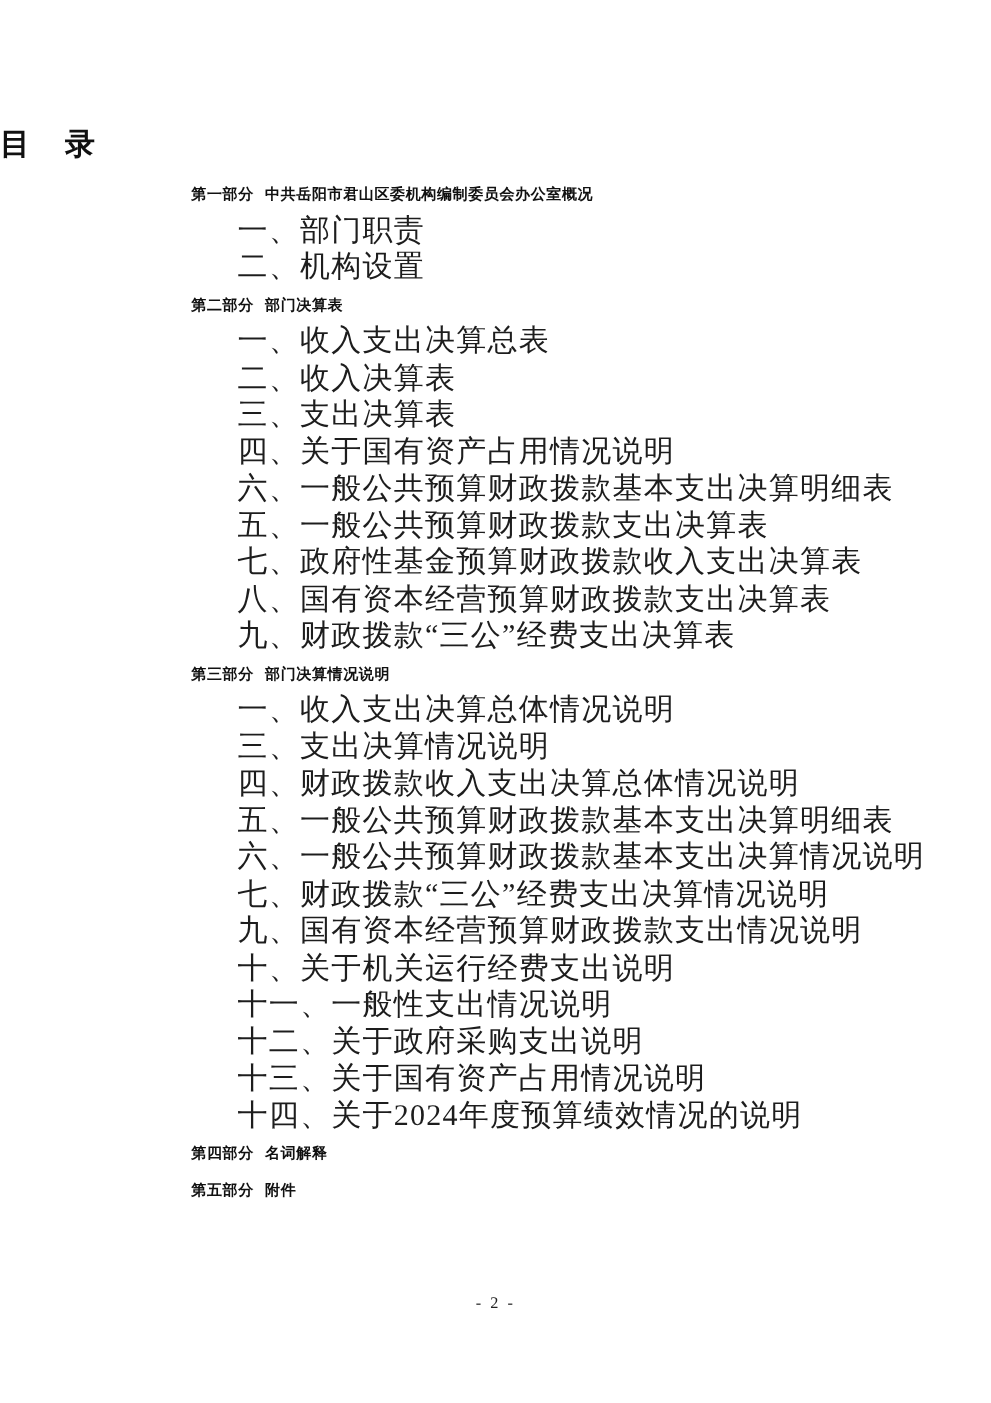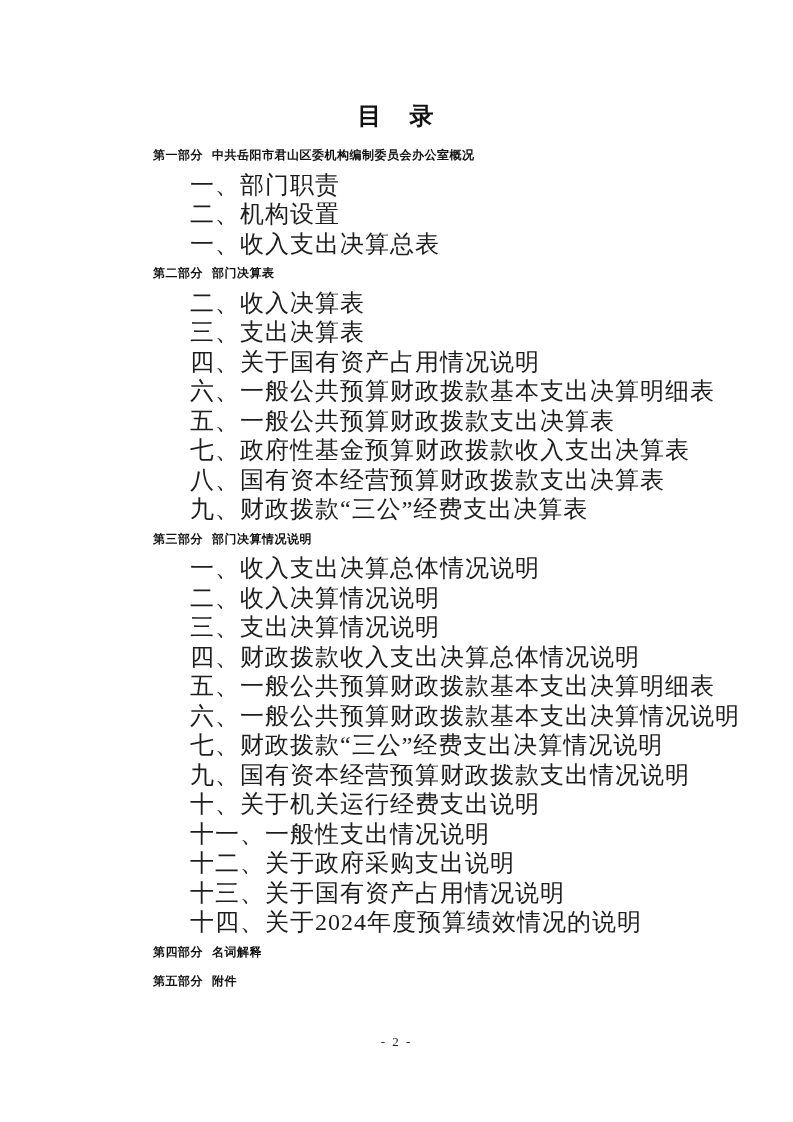--- a/index.html
+++ b/index.html
@@ -14,21 +14,21 @@
     background: #ffffff;
     overflow: hidden;
     font-family: "Liberation Serif", "DejaVu Serif", serif;
     color: #1b1b1b;
   }
   .doc-title {
     position: absolute;
     top: 98px;
     left: 0;
     right: 0;
-    text-align: center;
+    text-align: left;
     font-size: 24px;
     line-height: 36px;
     font-weight: bold;
     letter-spacing: 2px;
     color: #111111;
     white-space: pre;
   }
   .toc {
     position: absolute;
     top: 141px;
@@ -74,34 +74,33 @@
 <div class="page">
 
   <div class="doc-title">目　录</div>
 
   <div class="toc">
 
     <div class="line section"><span>第一部分</span><span class="sec-title">中共岳阳市君山区委机构编制委员会办公室概况</span></div>
     <div class="line item">一、部门职责</div>
     <div class="line item">二、机构设置</div>
 
+    <div class="line section"><span>第二部分</span><span class="sec-title">部门决算表</span></div>
     <div class="line item">一、收入支出决算总表</div>
-    <div class="line section"><span>第二部分</span><span class="sec-title">部门决算表</span></div>
     <div class="line item">二、收入决算表</div>
     <div class="line item">三、支出决算表</div>
     <div class="line item">四、关于国有资产占用情况说明</div>
     <div class="line item">六、一般公共预算财政拨款基本支出决算明细表</div>
     <div class="line item">五、一般公共预算财政拨款支出决算表</div>
     <div class="line item">七、政府性基金预算财政拨款收入支出决算表</div>
     <div class="line item">八、国有资本经营预算财政拨款支出决算表</div>
     <div class="line item">九、财政拨款“三公”经费支出决算表</div>
 
     <div class="line section"><span>第三部分</span><span class="sec-title">部门决算情况说明</span></div>
     <div class="line item">一、收入支出决算总体情况说明</div>
-    <div class="line item">二、收入决算情况说明</div>
     <div class="line item">三、支出决算情况说明</div>
     <div class="line item">四、财政拨款收入支出决算总体情况说明</div>
     <div class="line item">五、一般公共预算财政拨款基本支出决算明细表</div>
     <div class="line item">六、一般公共预算财政拨款基本支出决算情况说明</div>
     <div class="line item">七、财政拨款“三公”经费支出决算情况说明</div>
     <div class="line item">九、国有资本经营预算财政拨款支出情况说明</div>
     <div class="line item">十、关于机关运行经费支出说明</div>
     <div class="line item">十一、一般性支出情况说明</div>
     <div class="line item">十二、关于政府采购支出说明</div>
     <div class="line item">十三、关于国有资产占用情况说明</div>

